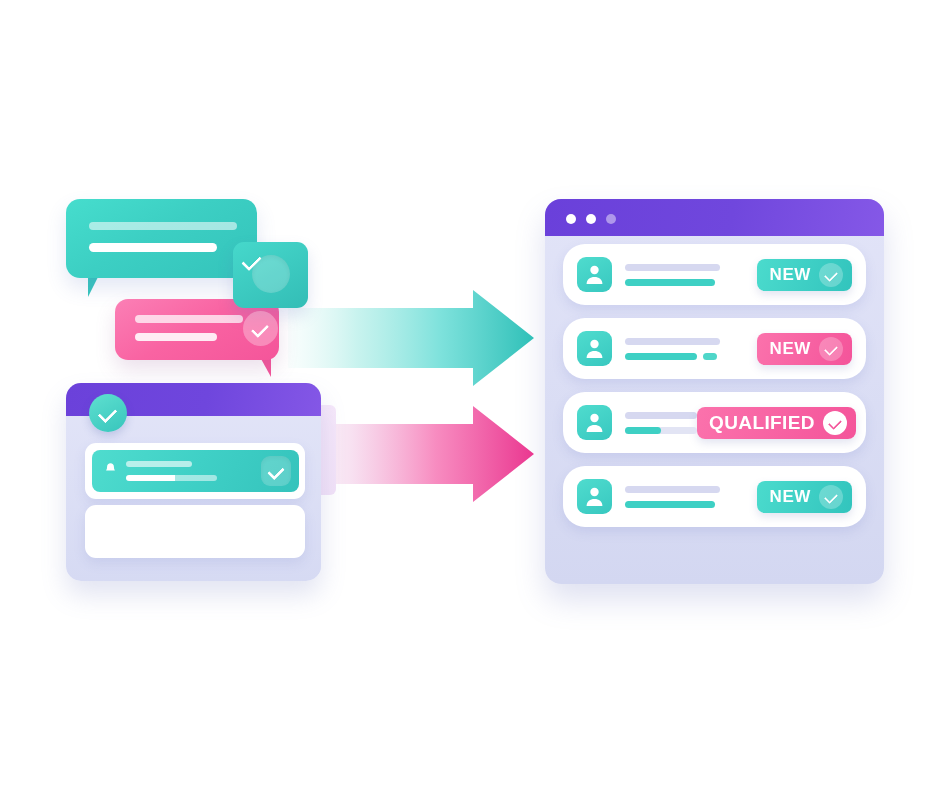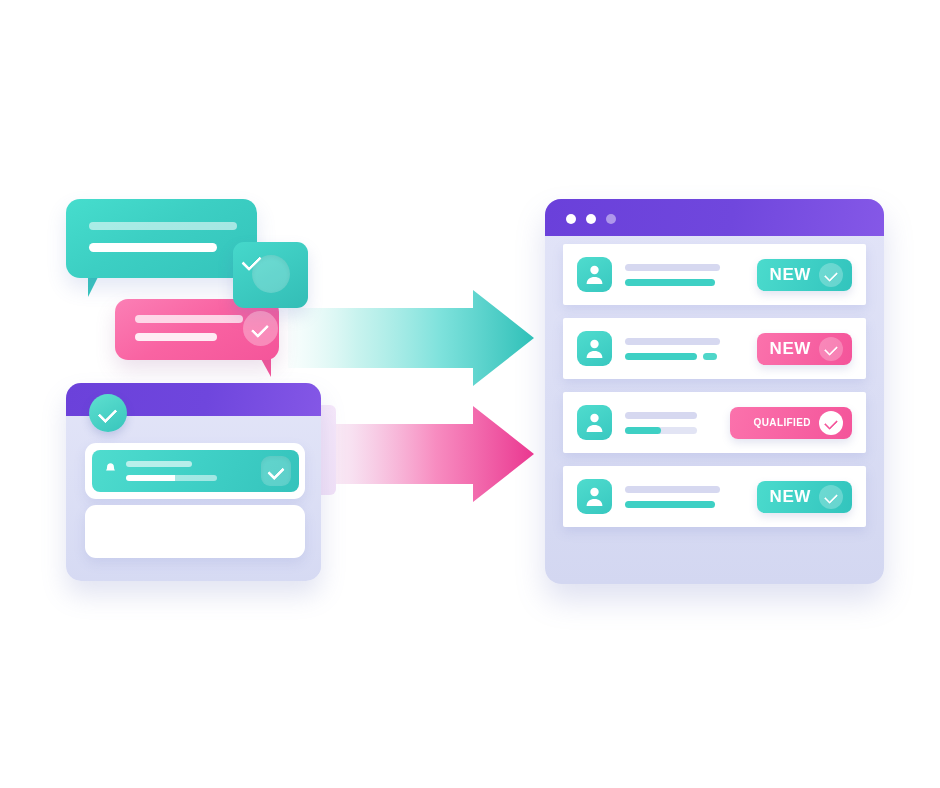--- a/index.html
+++ b/index.html
@@ -227,21 +227,21 @@
   }
   .dot-1 { left: 21px; background: #ffffff; }
   .dot-2 { left: 41px; background: #ffffff; }
   .dot-3 { left: 61px; background: rgba(255,255,255,0.45); }
 
   .rows { position: absolute; left: 0; top: 45px; width: 100%; }
   .row {
     position: relative;
     margin: 0 18px 13px 18px;
     height: 61px;
-    border-radius: 2px;
+    border-radius: 22px;
     background: #ffffff;
     box-shadow: 0 5px 11px rgba(120,130,200,0.17);
     display: flex;
     align-items: center;
   }
   .avatar {
     margin-left: 14px;
     width: 35px; height: 35px;
     border-radius: 9px;
     background: linear-gradient(150deg, #4fdcce 0%, #38c8c0 100%);
@@ -284,21 +284,21 @@
     color: #ffffff;
     font-size: 17px;
     font-weight: bold;
     letter-spacing: 0.6px;
     flex: none;
     cursor: pointer;
     box-shadow: 0 4px 8px rgba(100,110,180,0.18);
   }
   .badge-teal { background: linear-gradient(110deg, #4bdbcd 0%, #32c4bd 100%); }
   .badge-pink { background: linear-gradient(110deg, #fb72ac 0%, #f4549a 100%); }
-  .badge.wide { font-size: 10px; letter-spacing: 0.4px; padding-left: 24px; }
+  .badge.wide { font-size: 19px; letter-spacing: 0.4px; padding-left: 12px; }
 
   .badge-check {
     width: 24px; height: 24px; border-radius: 50%; position: relative; flex: none;
   }
   .bc-ghost { background: rgba(255,255,255,0.25); }
   .bc-solid { background: #ffffff; }
   .bc-ghost .tick {
     left: 8px; top: 6px; width: 6px; height: 10px;
     border-right: 2.6px solid #fff; border-bottom: 2.6px solid #fff;
   }

